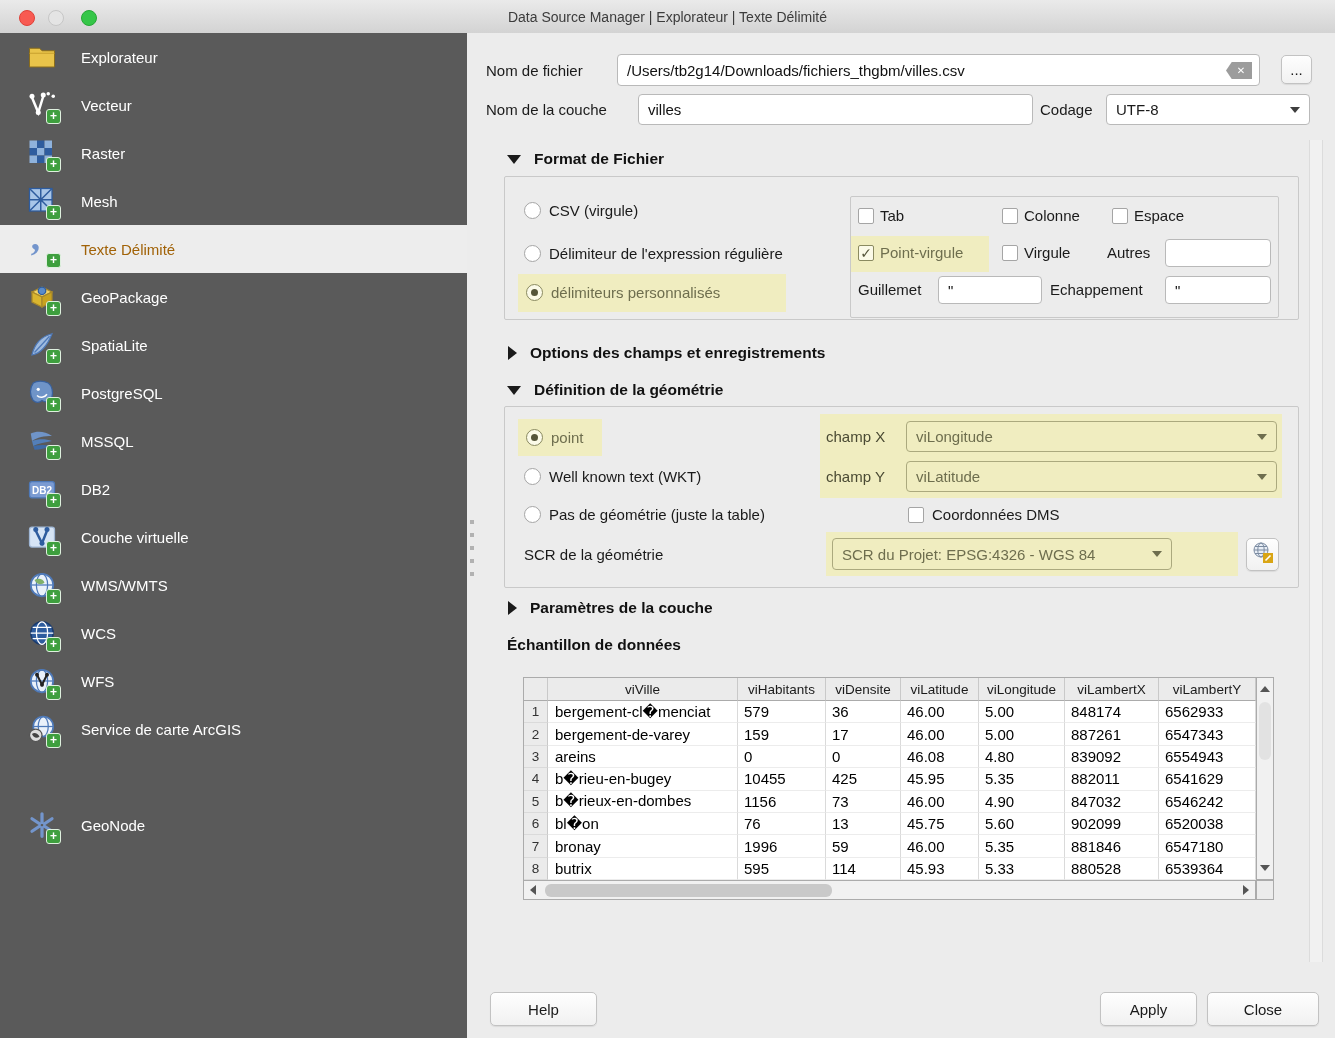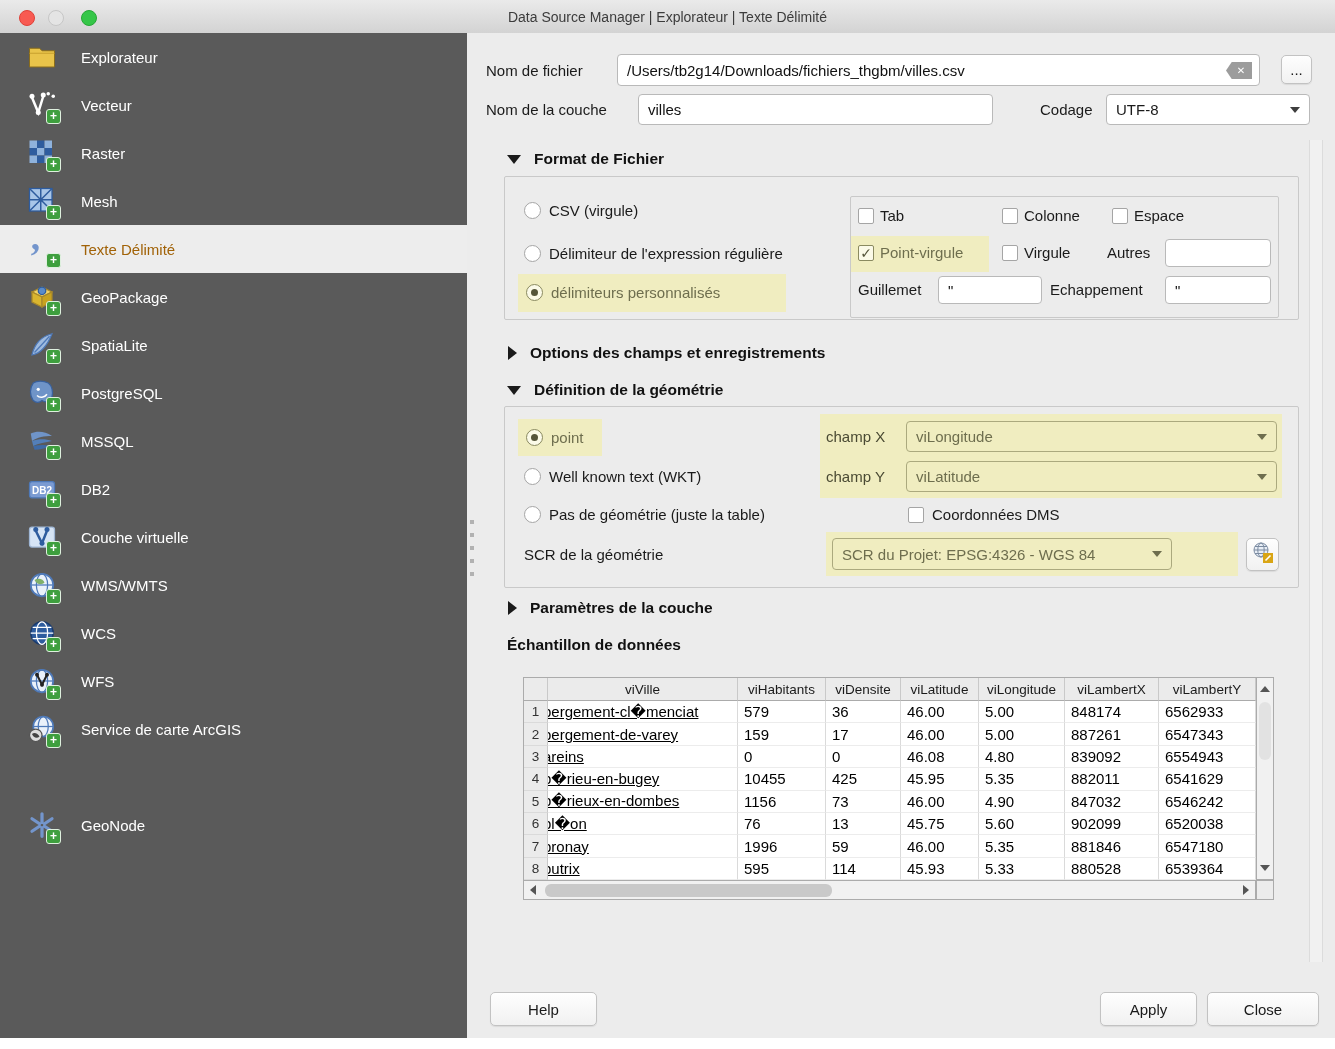--- a/index.html
+++ b/index.html
@@ -63,21 +63,21 @@
   .tbl{position:absolute;left:523px;top:677px;display:grid;
        grid-template-columns:24px 190px 88px 75px 78px 86px 94px 97px;
        grid-template-rows:23px repeat(8,22.4px);
        border:1px solid #ABABAB;background:#fff;box-sizing:content-box;}
   .th{background:#EBEBEB;border-right:1px solid #C9C9C9;border-bottom:1px solid #ABABAB;
       font-size:13.5px;display:flex;align-items:center;justify-content:center;color:#1a1a1a;overflow:hidden;}
   .rn{background:#EBEBEB;border-right:1px solid #C9C9C9;border-bottom:1px solid #DADADA;
       font-size:13.5px;display:flex;align-items:center;justify-content:center;color:#333;}
   .td{background:#fff;border-right:1px solid #DADADA;border-bottom:1px solid #ECECEC;font-size:15px;
       font-weight:500;display:flex;align-items:center;padding-left:6px;color:#000;overflow:hidden;}
-  .td.vclip{padding-left:0;text-decoration:underline;}
+  .td.vclip{padding-left:12px;}
   .td.vclip span{white-space:nowrap;margin-left:-5px;}
   .sb{position:absolute;background:#F1F1F1;border:1px solid #ABABAB;box-sizing:border-box;}
   .sb .thumb{position:absolute;background:#C9C9C9;border-radius:6px;}
   .tri-up-s{width:0;height:0;border-left:5px solid transparent;border-right:5px solid transparent;border-bottom:6px solid #555;}
   .tri-dn-s{width:0;height:0;border-left:5px solid transparent;border-right:5px solid transparent;border-top:6px solid #555;}
   .tri-lf-s{width:0;height:0;border-top:5px solid transparent;border-bottom:5px solid transparent;border-right:6px solid #555;}
   .tri-rt-s{width:0;height:0;border-top:5px solid transparent;border-bottom:5px solid transparent;border-left:6px solid #555;}
   .cen{display:flex;align-items:center;justify-content:center;}
   .gutline{position:absolute;width:1px;background:#DCDCDC;}
   .gutter{position:absolute;background:#F1F1F1;}
@@ -278,21 +278,21 @@
   </div>
 
   <div class="abs main"></div>
 
   <div class="lbl" style="left:486px;top:61px">Nom de fichier</div>
   <div class="input" style="left:617px;top:54px;width:643px;height:32px;padding-right:40px">/Users/tb2g14/Downloads/fichiers_thgbm/villes.csv</div>
   <div class="clear-ic" style="left:1226px;top:62px"></div>
   <div class="btn" style="left:1281px;top:55px;width:31px;height:29px">...</div>
 
   <div class="lbl" style="left:486px;top:100px">Nom de la couche</div>
-  <div class="input" style="left:638px;top:94px;width:355px;height:31px">villes</div>
+  <div class="input" style="left:638px;top:94px;width:395px;height:31px">villes</div>
   <div class="lbl" style="left:1040px;top:100px">Codage</div>
   <div class="dd" style="left:1106px;top:94px;width:204px;height:31px">
       <span>UTF-8</span>
       <span class="arr"></span>
     </div>
 
   <div class="sec" style="left:507px;top:150px">
     <span class="tri-d"></span>
     <span>Format de Fichier</span>
   </div>

